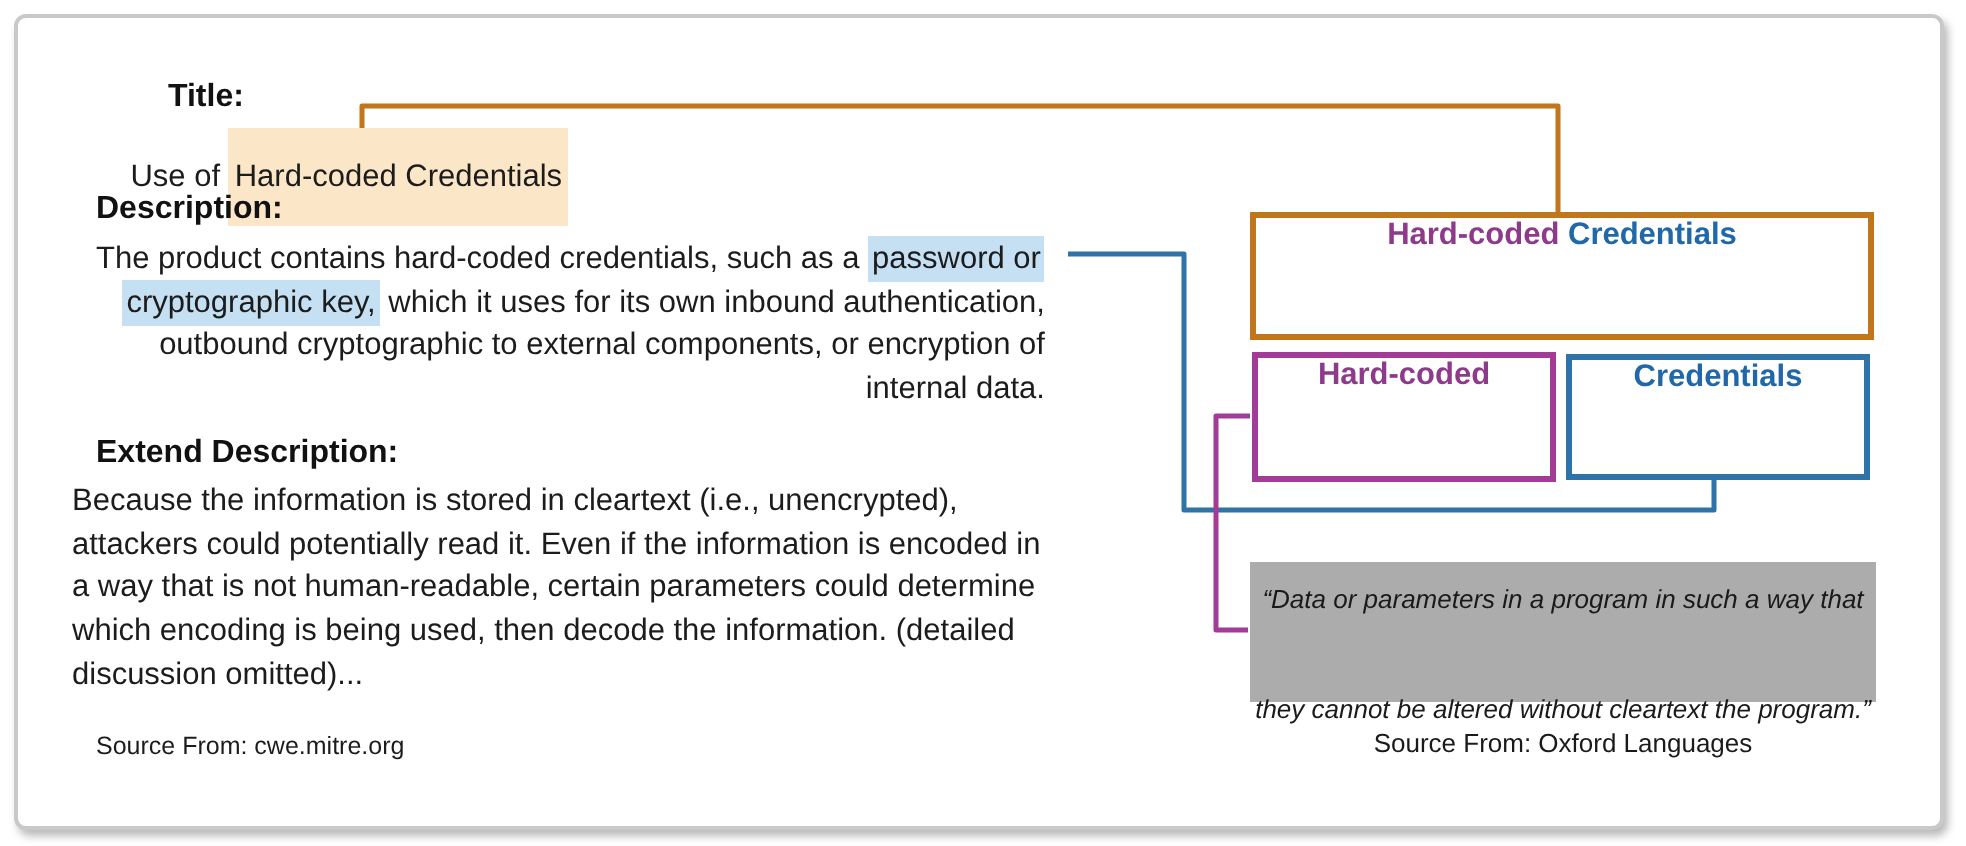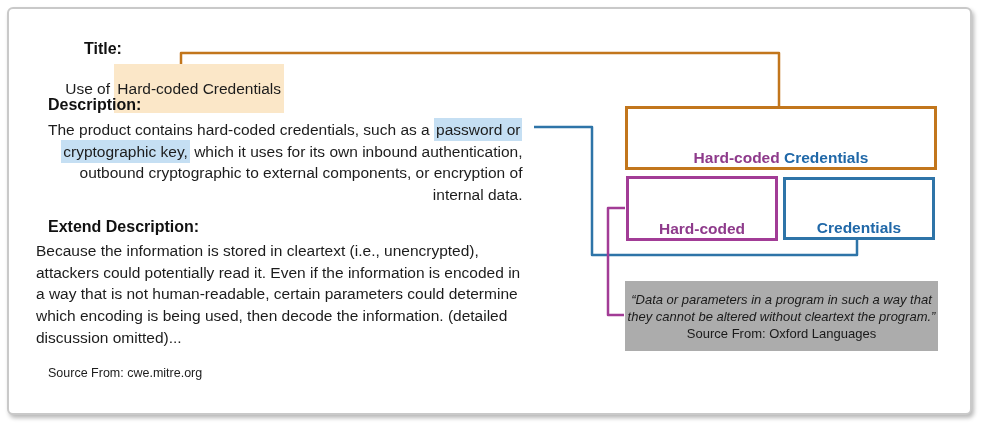--- a/index.html
+++ b/index.html
@@ -23,36 +23,36 @@
   .smalltext { font-size:12.5px; color:#1c1c1c; white-space:pre; }
 
   svg.connectors { position:absolute; left:0; top:0; pointer-events:none; }
   svg.connectors polyline { fill:none; stroke-width:2.5; stroke-linejoin:round; }
   .stroke-orange { stroke:var(--orange,#c2761c); }
   .stroke-blue   { stroke:var(--blue,#2e74a8); }
   .stroke-purple { stroke:var(--purple,#a23c96); }
 
   .box {
     position:absolute; box-sizing:border-box; background:#ffffff;
-    display:flex; align-items:flex-end; justify-content:center;
+    display:flex; align-items:flex-start; justify-content:center;
     font-weight:bold; font-size:15.5px; text-align:center;
   }
   .box-main { left:625px; top:106px; width:312px; height:64px; border:3px solid var(--orange,#c2761c); }
   .box-hard { left:626px; top:176px; width:152px; height:65px; border:3px solid var(--purple,#a23c96); color:var(--purple-text,#8e3a8b); }
   .box-cred { left:783px; top:177px; width:152px; height:63px; border:3px solid var(--blue,#2e74a8); color:var(--blue-text,#2068a8); }
   .word-purple { color:var(--purple-text,#8e3a8b); white-space:pre; }
   .word-blue   { color:var(--blue-text,#2068a8); white-space:pre; }
 
   .quote-box {
     position:absolute; left:625px; top:281px; width:313px; height:70px;
     background:var(--quote-bg,#acacac); display:flex; flex-direction:column;
     align-items:center; justify-content:center;
     font-size:13px; line-height:17px; color:#1a1a1a; text-align:center;
   }
-  .quote-italic { font-style:italic; white-space:pre; }
+  .quote-italic { font-style:italic; white-space:pre;margin-top:38px; }
   .quote-src { white-space:pre; }
 </style>
 </head>
 <body>
 
 <div class="stage">
   <div class="panel"></div>
 
   <svg class="connectors" width="983" height="423" viewBox="0 0 983 423">
     <polyline class="stroke-orange" points="181,69 181,53 779,53 779,106"></polyline>

